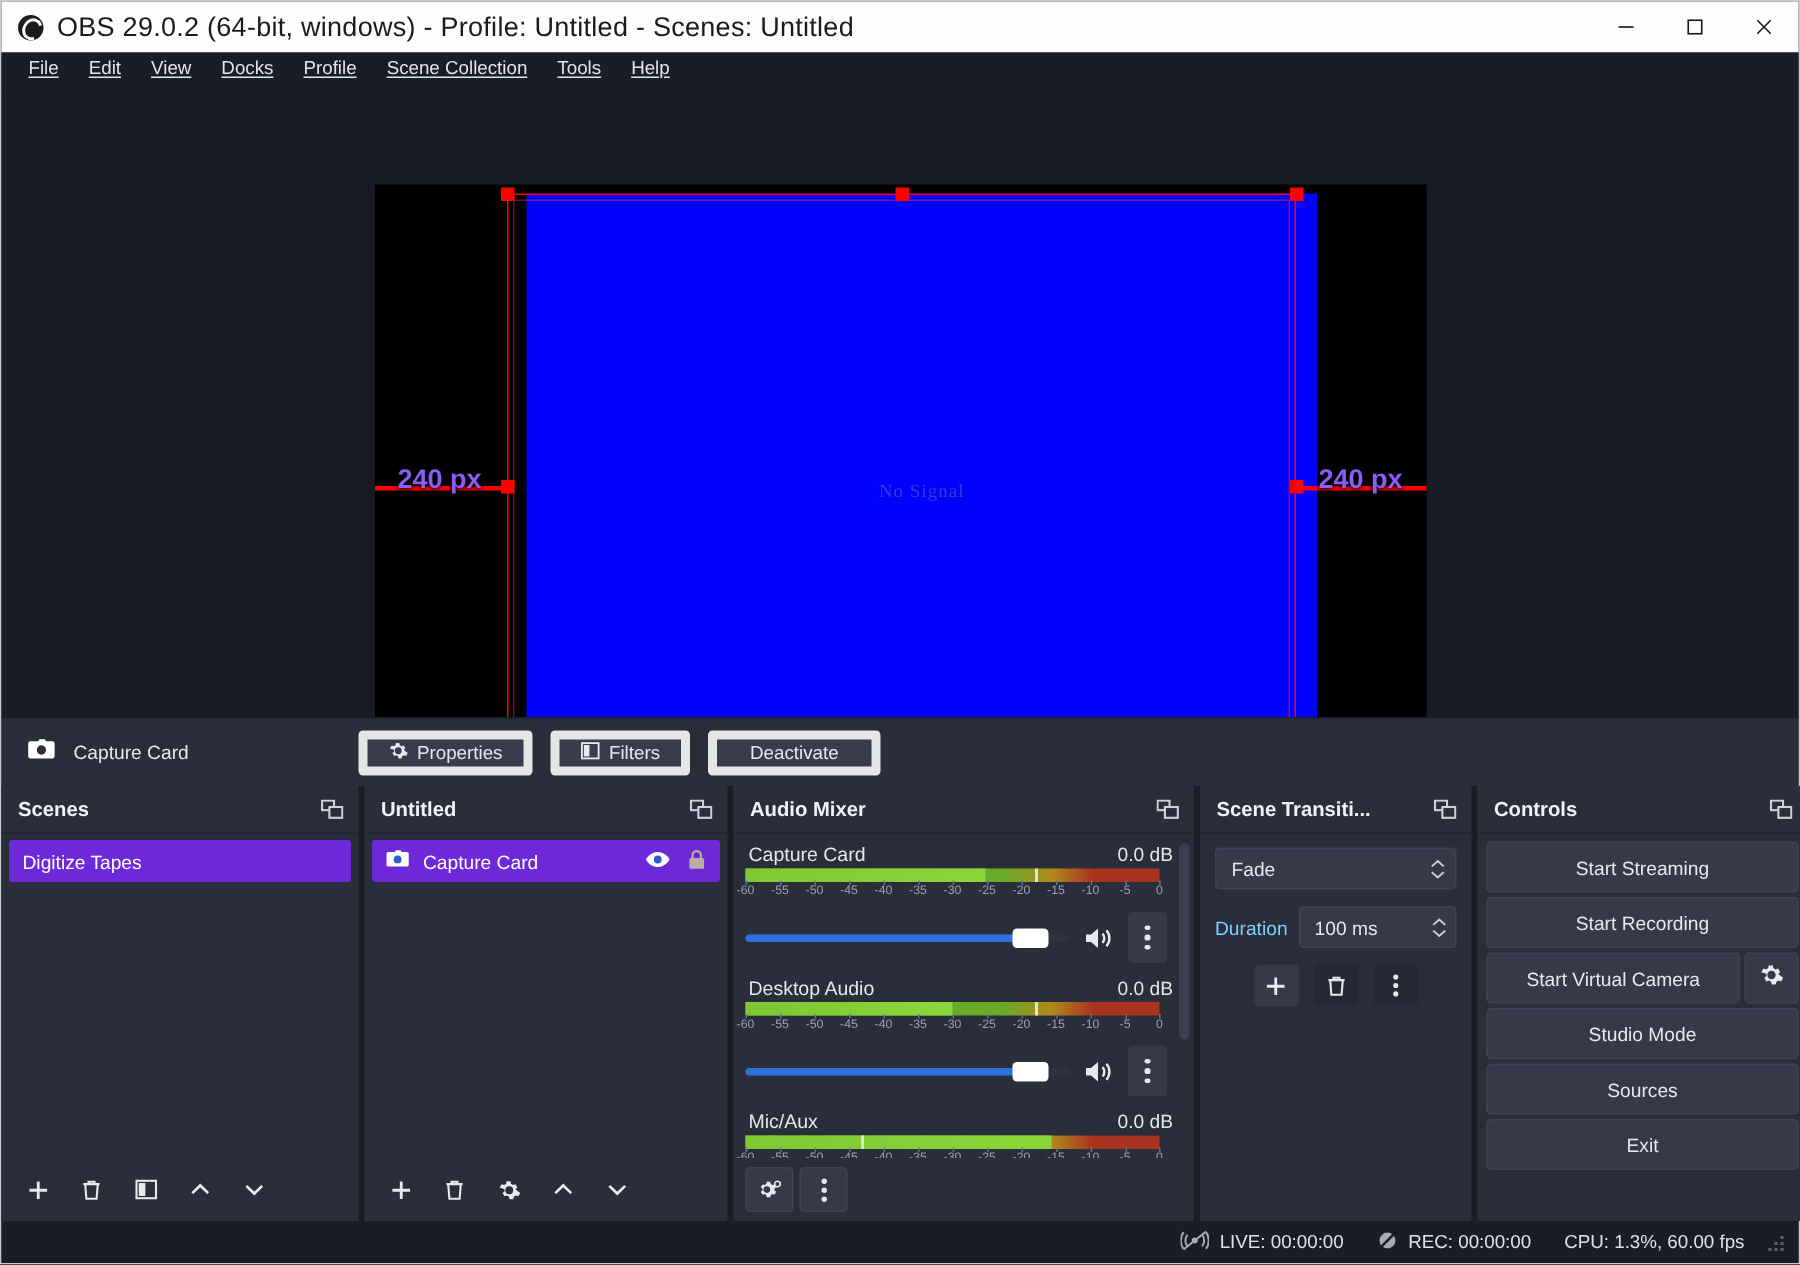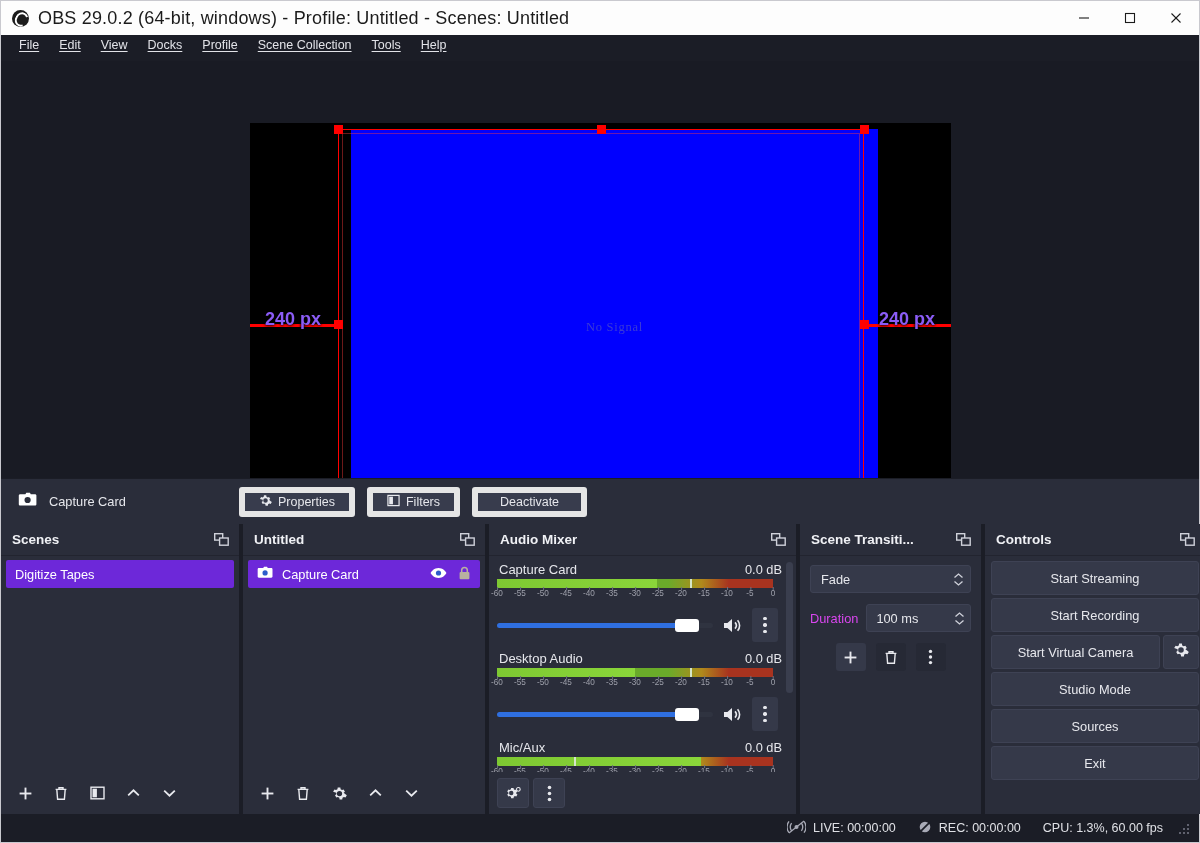--- a/index.html
+++ b/index.html
@@ -125,21 +125,21 @@
   .mx-scrollbar i{ position:absolute; left:1px; top:0; width:7px; height:63%;
     background:#3a3e4e; border-radius:4px; display:block; }
 
   
   .tr-body{ padding:9px 10px 0 10px;text-align:right; }
   .combo{ height:28px; background:#353949; border:1px solid #3e4254; border-radius:3px;
     display:flex; align-items:center; justify-content:space-between; padding:0 6px 0 10px;
     font-size:12.8px; color:#e6e7ec; }
   .spin-arrows{ display:flex; flex-direction:column; align-items:center; gap:1px; }
   .dur-row{ display:flex; align-items:center; gap:8px; margin-top:11px; }
-  .dur-label{ font-size:12.8px; color:#d946ef; }
+  .dur-label{ font-size:12.8px; color:#7dd3fc; }
   .dur-box{ flex:1; height:28px; background:#353949; border:1px solid #3e4254; border-radius:3px;
     display:flex; align-items:center; justify-content:space-between; padding:0 5px 0 9px;
     font-size:12.8px; color:#e6e7ec; }
   .tr-btns{ display:flex; justify-content:center; gap:10px; margin-top:11px; }
   .tr-btn{ width:30px; height:28px; border-radius:3px; background:#353949;
     display:flex; align-items:center; justify-content:center; }
   .tr-btn.dark{ background:#262935; }
 
   
   .ctl-body{ padding:5px 6px 0 6px; display:flex; flex-direction:column; gap:3px; }

